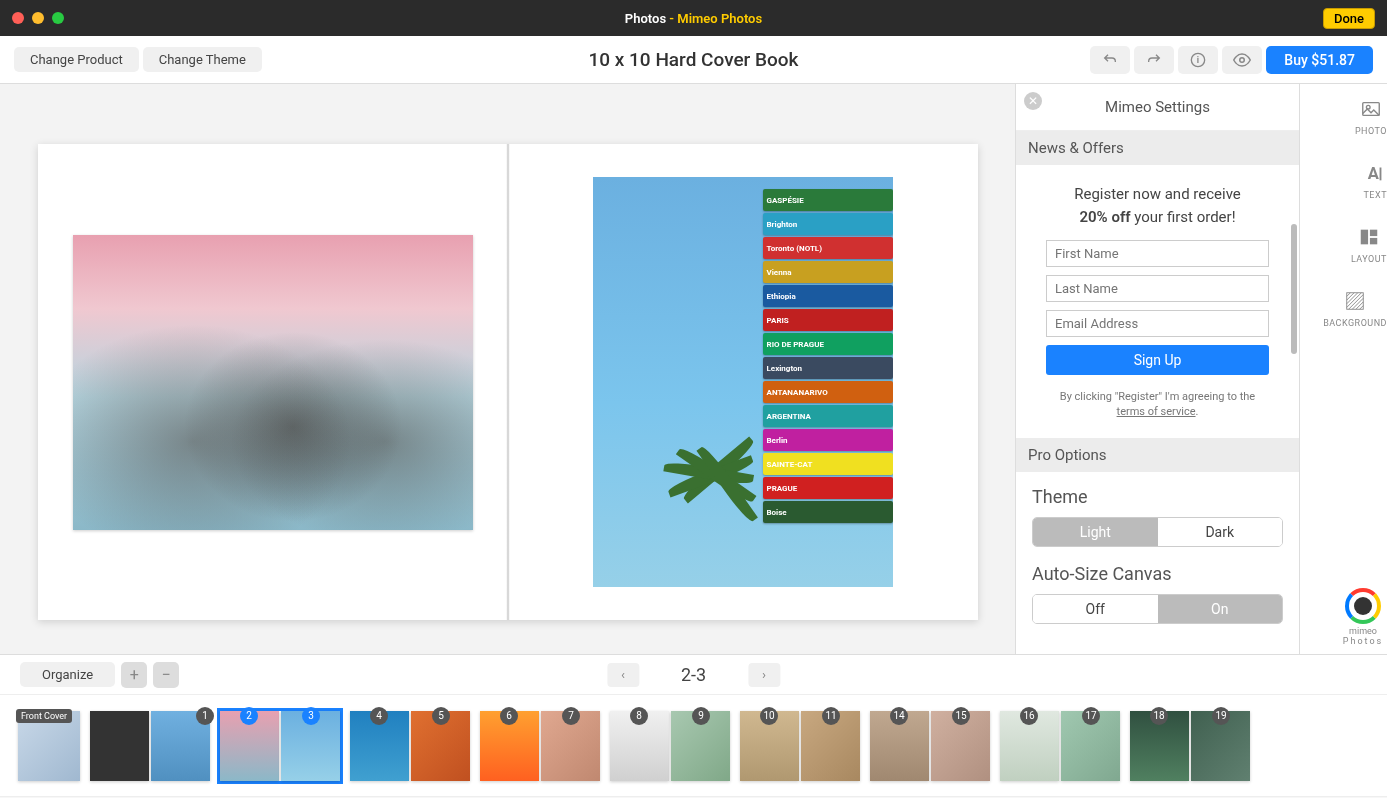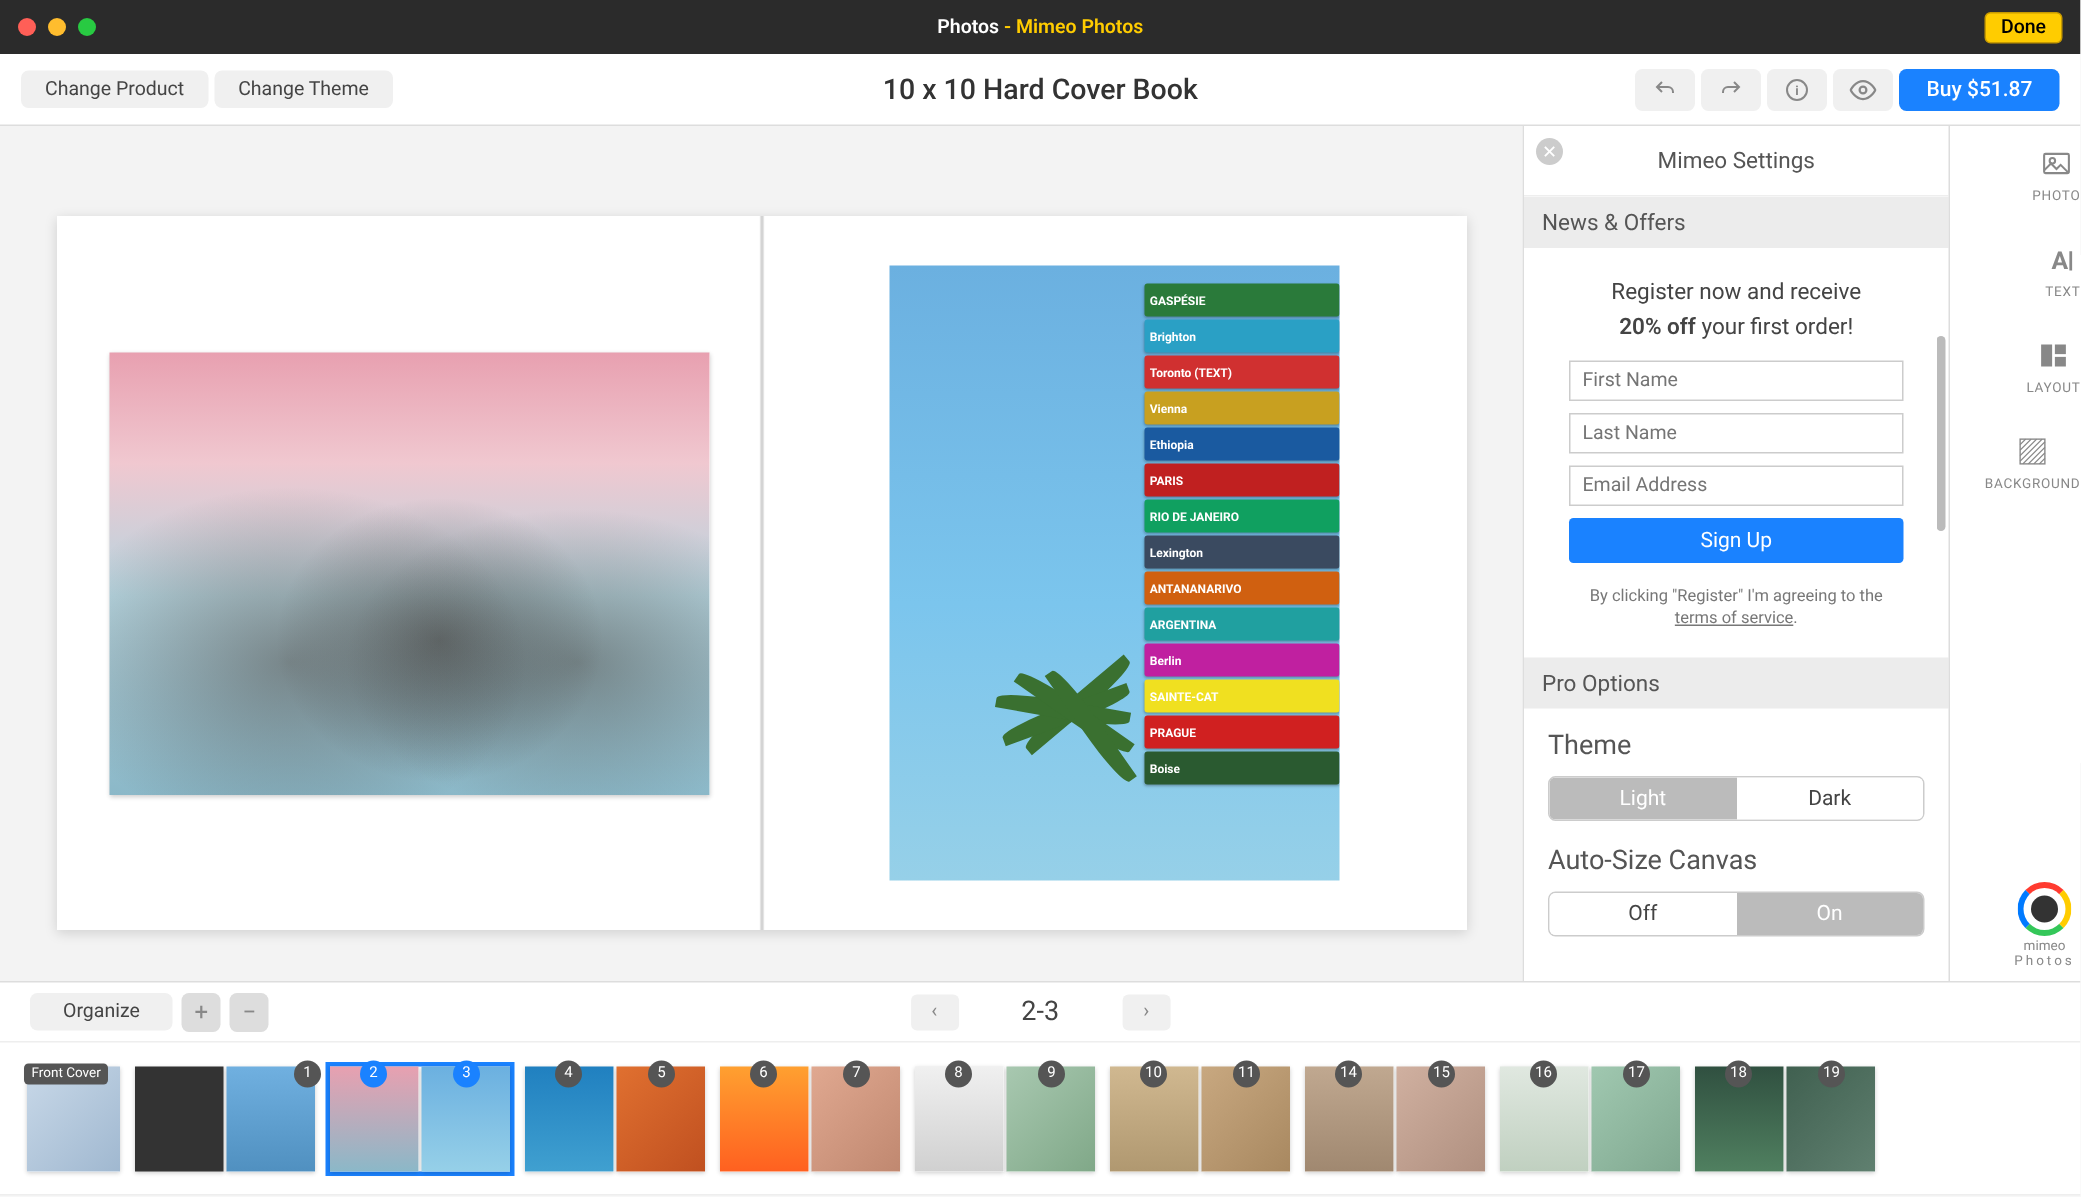--- a/index.html
+++ b/index.html
@@ -130,25 +130,25 @@
           <div class="palm">
             <div class="frond" style="bottom:140px;right:-20px;transform:rotate(-40deg)"></div>
             <div class="frond" style="bottom:120px;right:-20px;transform:rotate(-20deg)"></div>
             <div class="frond" style="bottom:100px;right:-20px;transform:rotate(10deg)"></div>
             <div class="frond" style="bottom:80px;right:-20px;transform:rotate(35deg)"></div>
             <div class="frond" style="bottom:60px;right:-20px;transform:rotate(55deg)"></div>
           </div>
           <div class="signpost" id="signpost">
               <div class="sign" style="background: rgb(42, 122, 58);">GASPÉSIE</div>
               <div class="sign" style="background: rgb(42, 160, 197);">Brighton</div>
-              <div class="sign" style="background: rgb(208, 48, 48);">Toronto (TEXT)</div>
+              <div class="sign" style="background: rgb(208, 48, 48);">Toronto (NOTL)</div>
               <div class="sign" style="background: rgb(200, 160, 32);">Vienna</div>
               <div class="sign" style="background: rgb(26, 90, 160);">Ethiopia</div>
               <div class="sign" style="background: rgb(192, 32, 32);">PARIS</div>
-              <div class="sign" style="background: rgb(16, 160, 96);">RIO DE JANEIRO</div>
+              <div class="sign" style="background: rgb(16, 160, 96);">RIO DE PRAGUE</div>
               <div class="sign" style="background: rgb(58, 74, 96);">Lexington</div>
               <div class="sign" style="background: rgb(208, 96, 16);">ANTANANARIVO</div>
               <div class="sign" style="background: rgb(32, 160, 160);">ARGENTINA</div>
               <div class="sign" style="background: rgb(192, 32, 160);">Berlin</div>
               <div class="sign" style="background: rgb(240, 224, 32);">SAINTE-CAT</div>
               <div class="sign" style="background: rgb(208, 32, 32);">PRAGUE</div>
               <div class="sign" style="background: rgb(42, 90, 48);">Boise</div>
             </div>
         </div>
       </div>

